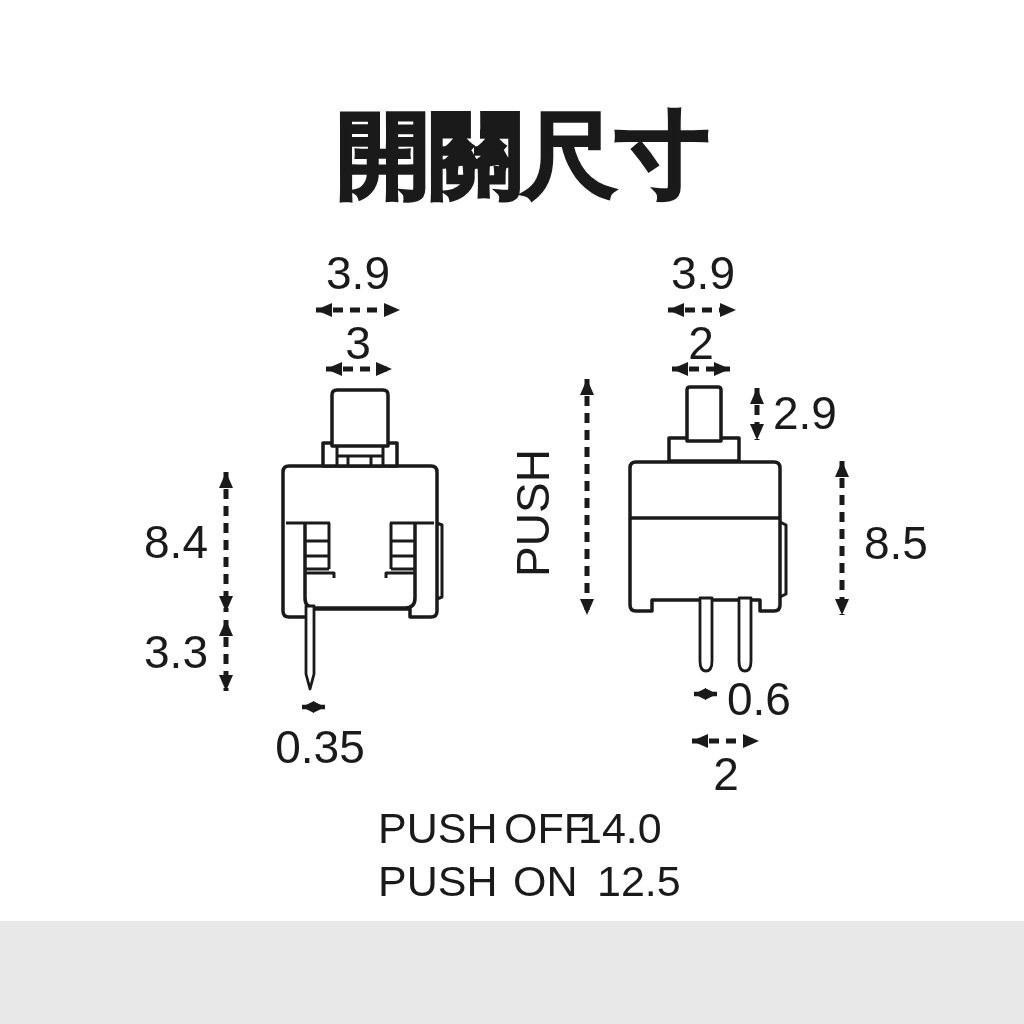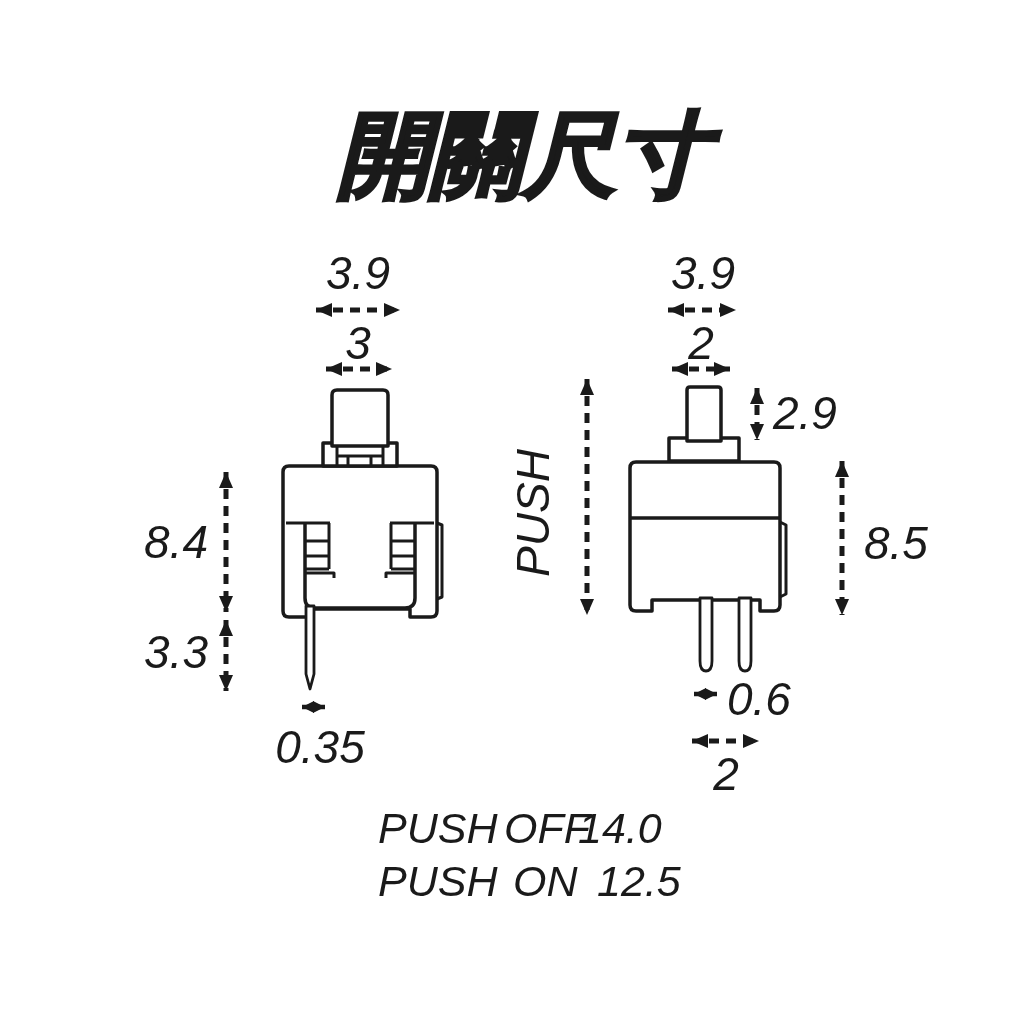--- a/index.html
+++ b/index.html
@@ -1,18 +1,18 @@
 <!DOCTYPE html>
 <html><head>
 <meta charset="utf-8">
 <style>
   html,body{margin:0;padding:0;background:#e8e8e8;}
   .canvas{
-    position:relative;width:1024px;height:1024px;background:#ffffff;
-    font-family:"Liberation Sans","DejaVu Sans",sans-serif;overflow:hidden;font-style:italic;
+    position:relative;width:1024px;height:921px;background:#ffffff;
+    font-family:"Liberation Sans","DejaVu Sans",sans-serif;overflow:hidden;
   }
   svg{display:block;}
   .outline{fill:#ffffff;stroke:#1a1a1a;stroke-width:3.5;stroke-linejoin:round;}
   .iline{fill:none;stroke:#1a1a1a;stroke-width:3;stroke-linejoin:round;}
   .iline-thick{fill:none;stroke:#1a1a1a;stroke-width:3.5;stroke-linejoin:round;}
   .pin{fill:#ffffff;stroke:#1a1a1a;stroke-width:2.8;stroke-linejoin:round;}
   .dimline{fill:none;stroke:#1a1a1a;stroke-width:5;stroke-dasharray:10 7;}
   .dimshort{fill:none;stroke:#1a1a1a;stroke-width:4.5;}
   text{fill:#1a1a1a;}
   .dim{font-size:46px;}

